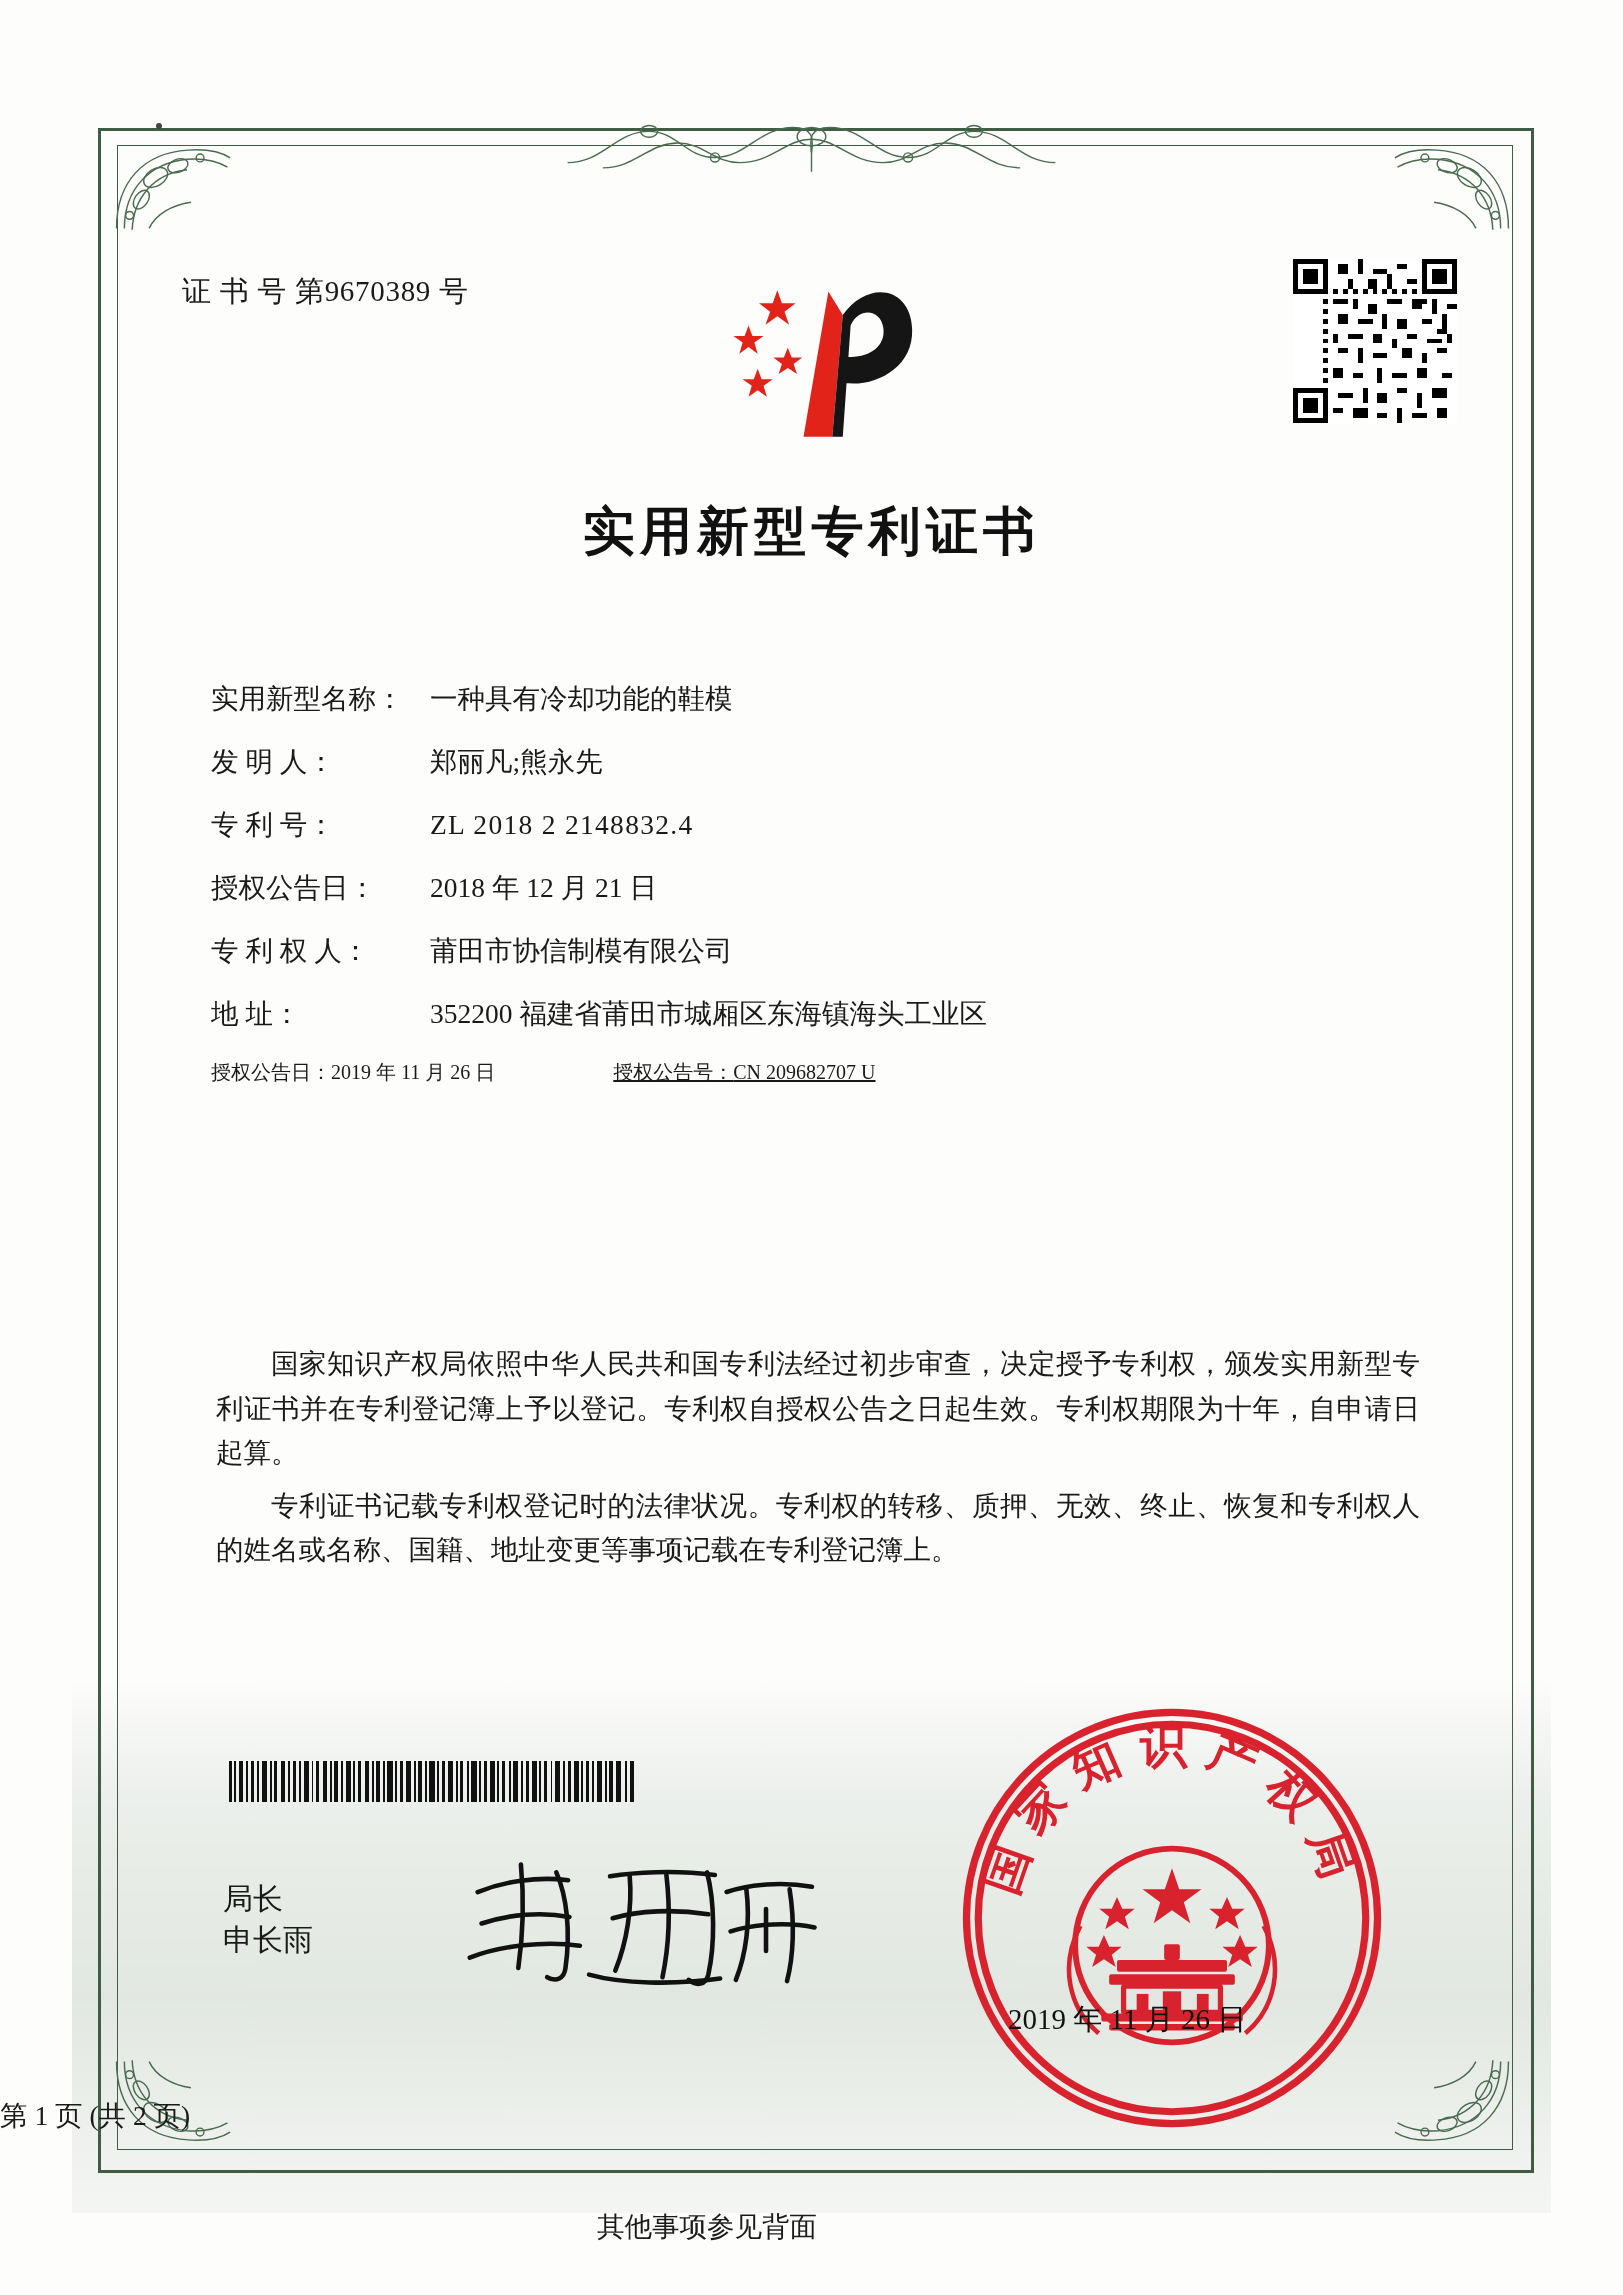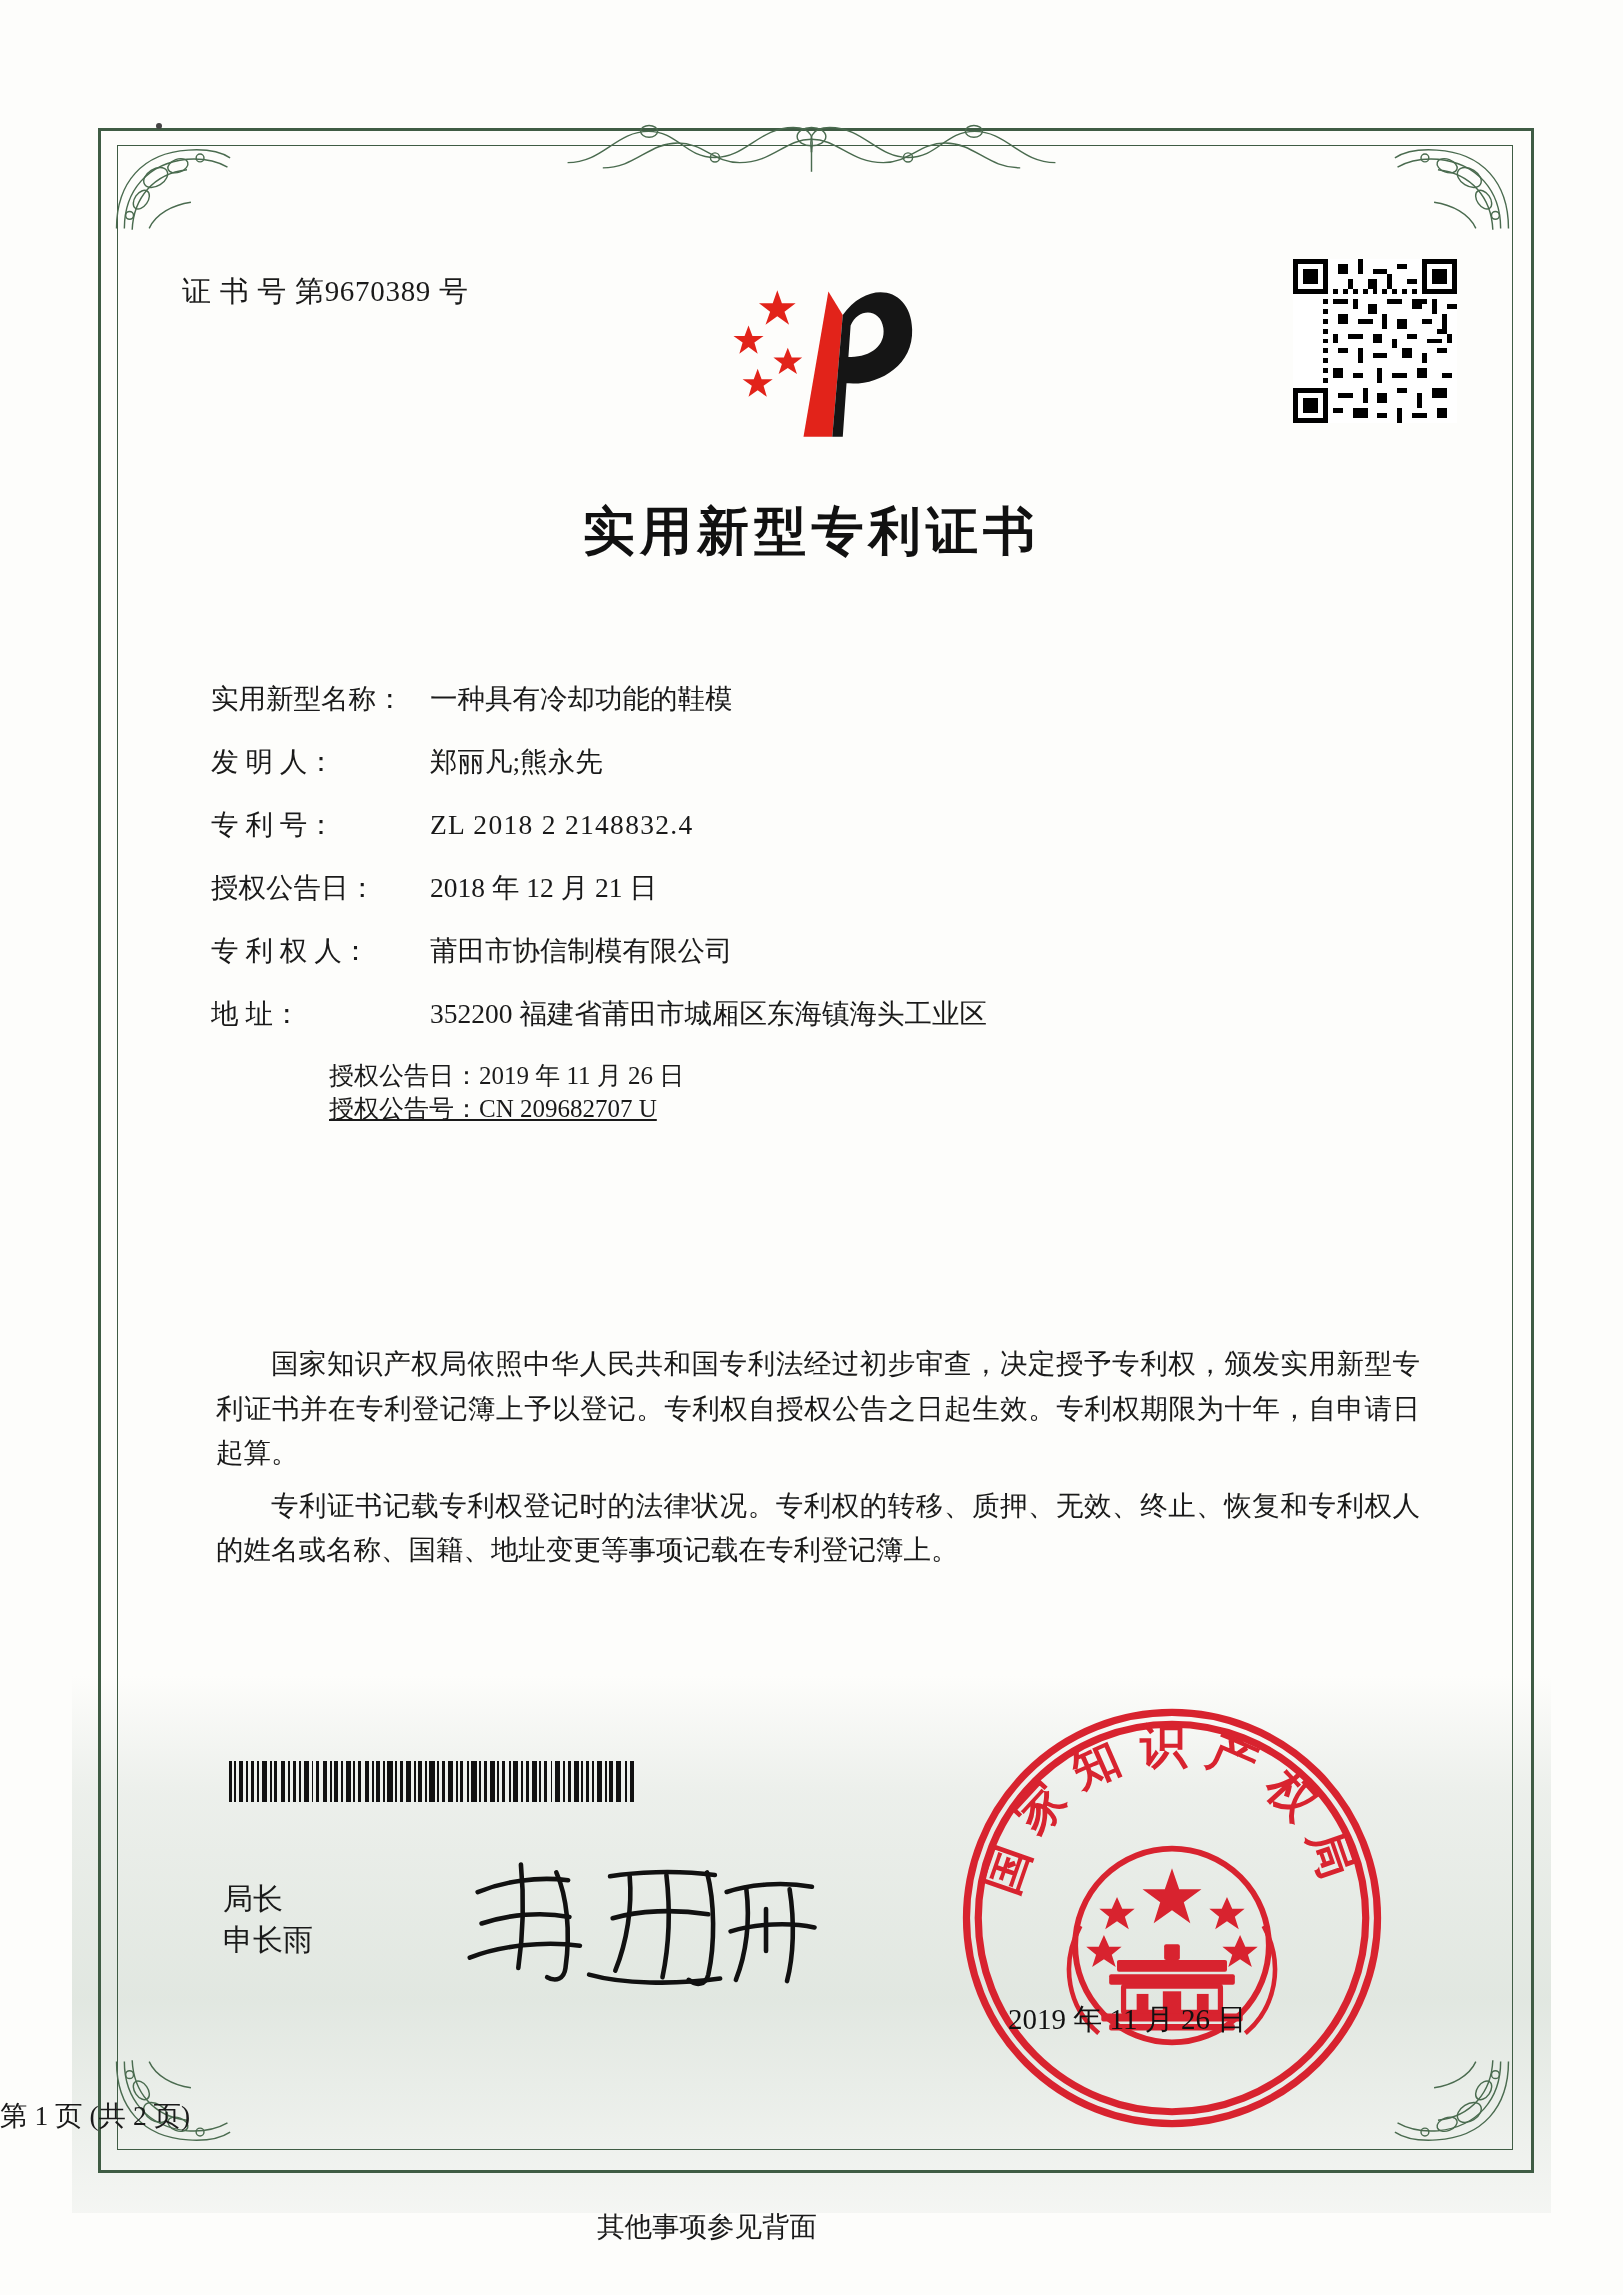--- a/index.html
+++ b/index.html
@@ -130,24 +130,23 @@
     font-size: 27.5px;
   }
   .field-value.mono {
     font-family: "Liberation Serif", serif;
     letter-spacing: 1.3px;
   }
 
   .row-dual {
     display: flex;
     align-items: baseline;
-    font-size: 25px;
+    font-size: 20px;
     white-space: nowrap;
     margin-bottom: 19.6px;
-    flex-direction: column;
   }
   .row-dual .seg2 { margin-left: 118px; text-decoration: underline; }
 
   
   .paras {
     position: absolute;
     left: 216px; top: 1342px;
     width: 1204px;
     font-size: 27.5px;
     line-height: 1.62;

